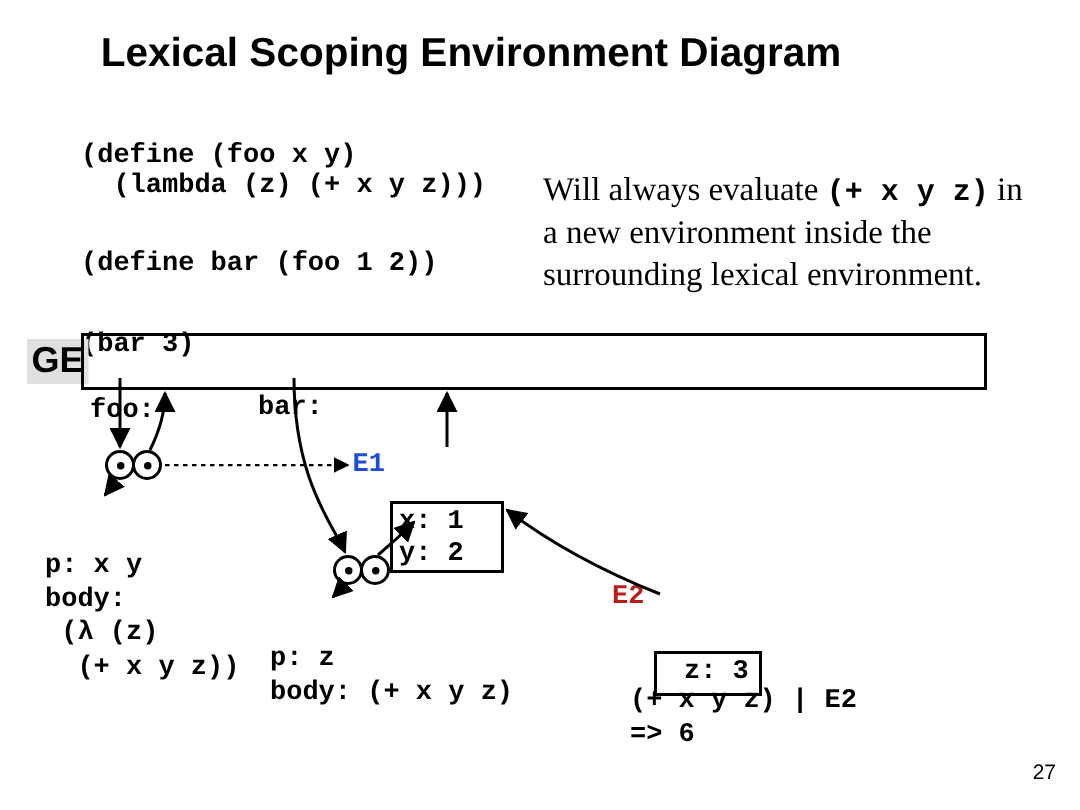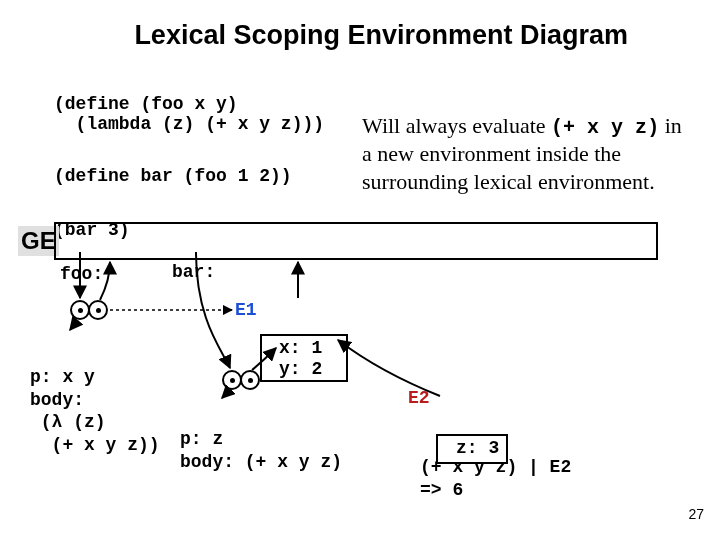--- a/index.html
+++ b/index.html
@@ -10,21 +10,21 @@
     background: #fff;
     font-family: "Times New Roman", Times, serif;
     color: #000;
     position: relative;
   }
   .title {
     position: absolute;
     top: 20px;
     left: 0;
     width: 628px;
-    text-align: right;
+    text-align: center;
     font-family: Arial, Helvetica, sans-serif;
     font-weight: bold;
     font-size: 27px;
   }
   .mono {
     font-family: Liberation Mono, monospace;
     font-weight: bold;
     font-size: 18px;
     white-space: pre;
     margin-top: 36px;
@@ -128,25 +128,25 @@
     left: 235px;
     color: #1d4ed8;
     font-family: "Courier New", Courier, monospace;
     font-weight: bold;
     font-size: 18px;
   }
   .e1-box {
     position: absolute;
     top: 298px;
     left: 260px;
-    width: 88px;
+    width: 76px;
     height: 48px;
     border: 2.5px solid #000;
     box-sizing: border-box;
-    padding: 2px 17px;
+    padding: 2px 4px;
     line-height: 1.15;
   }
   .e2-label {
     position: absolute;
     top: 388px;
     left: 408px;
     color: #b91c1c;
     font-family: "Courier New", Courier, monospace;
     font-weight: bold;
     font-size: 18px;

